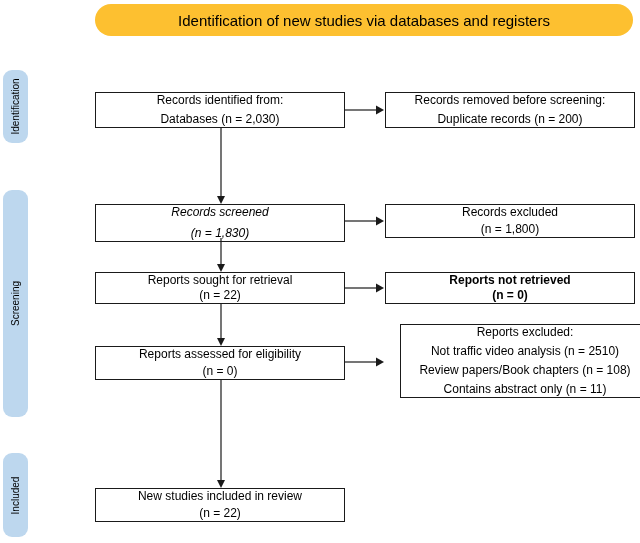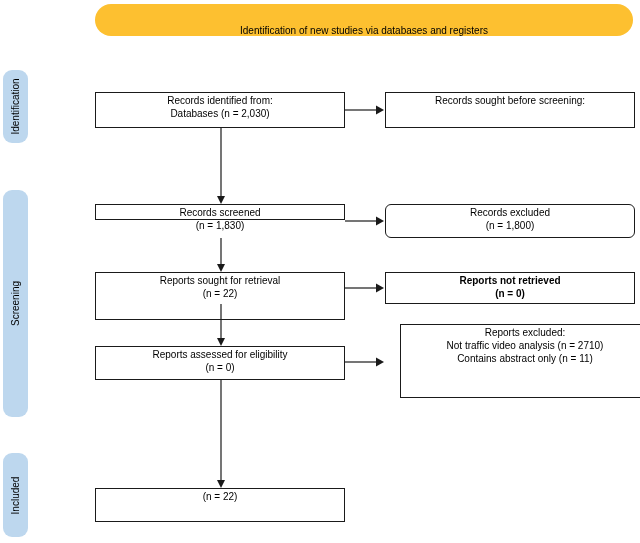--- a/index.html
+++ b/index.html
@@ -7,44 +7,44 @@
     position:relative;
     width:640px;height:543px;
     background:#ffffff;
     font-family:"Liberation Sans", sans-serif;
     color:#000;
     overflow:hidden;
   }
   .banner{
     position:absolute;left:95px;top:4px;width:538px;height:32px;
     background:#FDC030;border-radius:16px;
-    display:flex;align-items:flex-end;justify-content:center;
-    font-size:10px;
+    display:flex;align-items:center;justify-content:center;
+    font-size:15px;
   }
   .pill{
     position:absolute;left:3px;width:25px;
     background:#BDD7EE;border-radius:9px;
     display:flex;align-items:center;justify-content:center;
   }
   .pill span{
     transform:rotate(-90deg);
     white-space:nowrap;
     font-size:10px;
   }
   .pill-identification{top:70px;height:73px;}
   .pill-screening{top:190px;height:227px;}
   .pill-included{top:453px;height:84px;}
   .box{
     position:absolute;
     background:#ffffff;
     border:1.5px solid #1a1a1a;
     box-sizing:border-box;
-    display:flex;flex-direction:column;align-items:center;justify-content:flex-start;
+    display:flex;flex-direction:column;align-items:center;justify-content:space-between;
     text-align:center;
-    font-size:10px;line-height:13px;
+    font-size:12px;line-height:13px;
     padding:1px 4px;
   }
   .col-left{left:95px;width:250px;}
   .col-right{left:385px;width:250px;}
   .connectors{position:absolute;left:0;top:0;width:640px;height:543px;pointer-events:none;}
   .connectors line{stroke:#1a1a1a;stroke-width:1.2;}
   .connectors polygon{fill:#1a1a1a;}
 </style>
 </head>
 <body>
@@ -63,52 +63,55 @@
   </div>
   <div class="pill pill-included">
     <span>Included</span>
   </div>
 
   <div class="box col-left" style="top:92px;height:36px;">
     <div>Records identified from:</div>
     <div>Databases (n = 2,030)</div>
   </div>
   <div class="box col-right" style="top:92px;height:36px;">
-    <div>Records sought before screening:</div>
+    <div>Records removed before screening:</div>
+    <div>Duplicate records (n = 200)</div>
   </div>
 
-  <div class="box col-left" style="top:204px;height:16px;">
+  <div class="box col-left" style="top:204px;height:38px;font-style:italic;">
     <div>Records screened</div>
     <div>(n = 1,830)</div>
   </div>
-  <div class="box col-right" style="top:204px;height:34px;border-radius:6px;">
+  <div class="box col-right" style="top:204px;height:34px;">
     <div>Records excluded</div>
     <div>(n = 1,800)</div>
   </div>
 
-  <div class="box col-left" style="top:272px;height:48px;">
+  <div class="box col-left" style="top:272px;height:32px;">
     <div>Reports sought for retrieval</div>
     <div>(n = 22)</div>
   </div>
   <div class="box col-right" style="top:272px;height:32px;font-weight:bold;">
     <div>Reports not retrieved</div>
     <div>(n = 0)</div>
   </div>
 
   <div class="box col-left" style="top:346px;height:34px;">
     <div>Reports assessed for eligibility</div>
     <div>(n = 0)</div>
   </div>
   <div class="box col-right" style="top:324px;height:74px;margin-left:15px;">
     <div>Reports excluded:</div>
-    <div>Not traffic video analysis (n = 2710)</div>
+    <div>Not traffic video analysis (n = 2510)</div>
+    <div>Review papers/Book chapters (n = 108)</div>
     <div>Contains abstract only (n = 11)</div>
   </div>
 
   <div class="box col-left" style="top:488px;height:34px;">
+    <div>New studies included in review</div>
     <div>(n = 22)</div>
   </div>
 
   <svg class="connectors" viewBox="0 0 640 543" xmlns="http://www.w3.org/2000/svg">
 
     <g>
       <line x1="221" y1="128" x2="221" y2="197"></line>
       <polygon points="217,196 225,196 221,204"></polygon>
     </g>
     <g>

